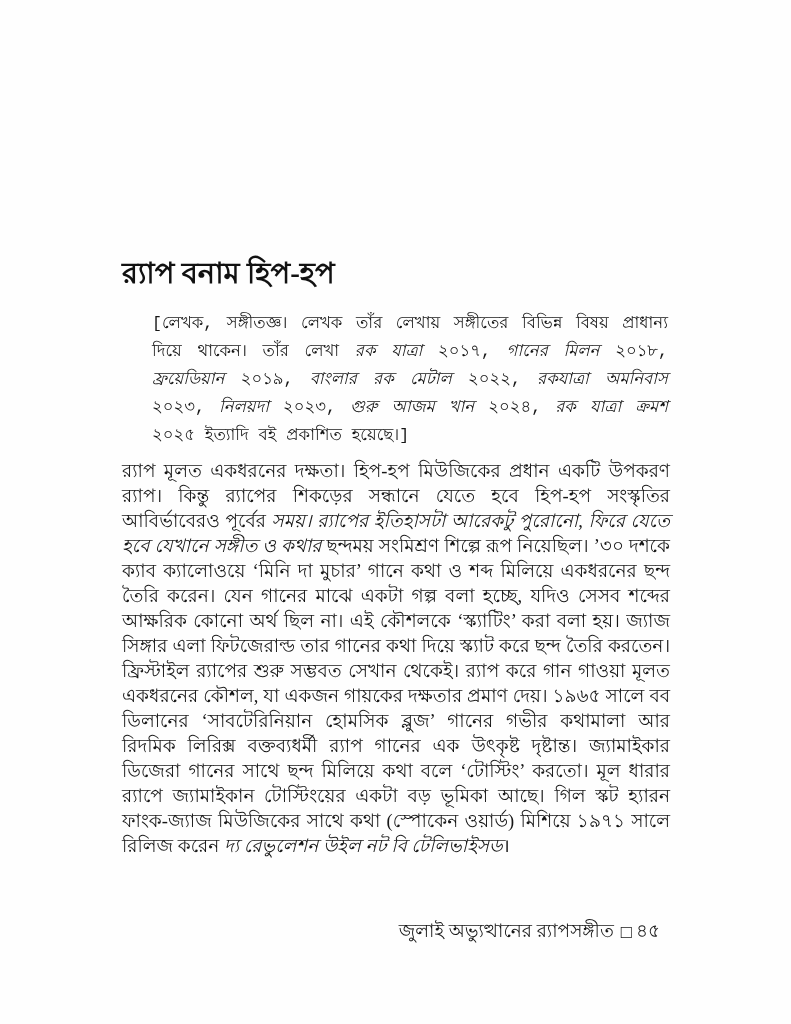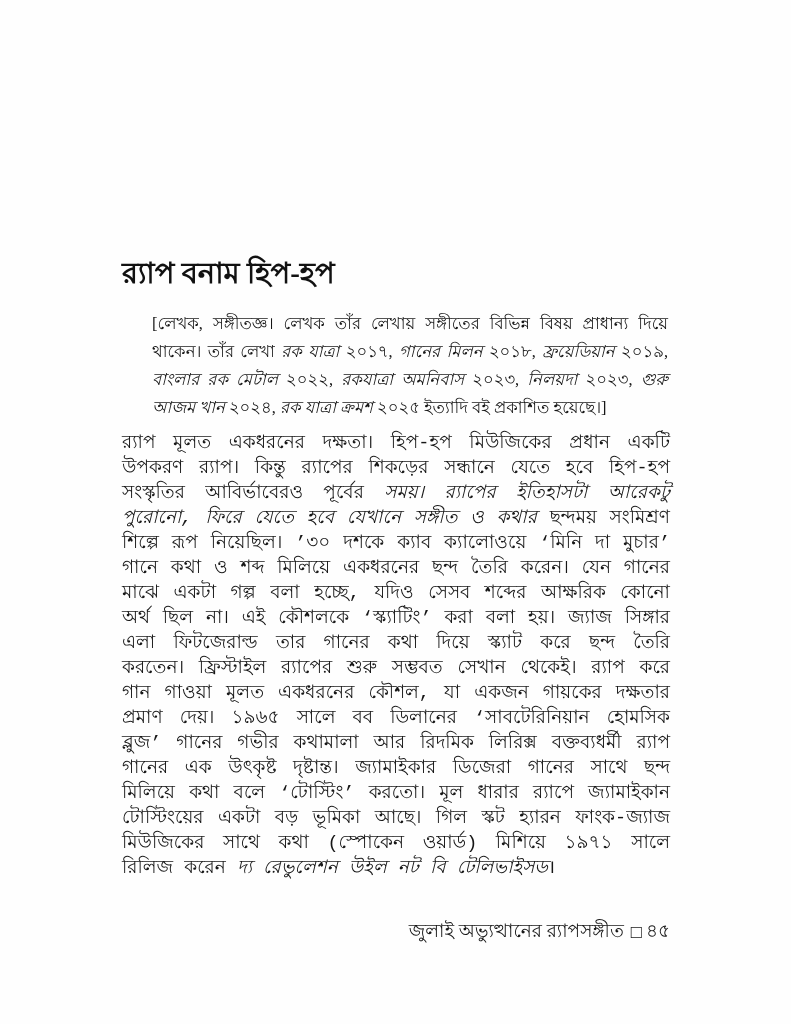--- a/index.html
+++ b/index.html
@@ -34,33 +34,34 @@
     margin-top: 22px;
     font-size: 20px;
     line-height: 28px;
   }
   .bio {
     margin: 16px 2px 0 30px;
     width: 516px;
     font-size: 16.5px;
     line-height: 28px;
     text-align: justify;
+    font-family: Liberation Mono, monospace;
   }
   .para {
     margin: 0;
     font-size: 18.5px;
     line-height: 25px;
     text-align: justify;
   }
-  .para-1 { margin-top: 9px; font-family: Liberation Mono, monospace; }
+  .para-1 { margin-top: 9px; }
   .para-2 { margin-top: 12px; }
   .italic { font-style: italic; }
   .footer {
     position: absolute;
-    left: 122px;
+    left: 112px;
     top: 918px;
     width: 548px;
     text-align: right;
     font-size: 18.5px;
     line-height: 26px;
   }
   .marker {
     display: inline-block;
     margin: 0 4px 0 7px;
     transform: translateY(1px);

